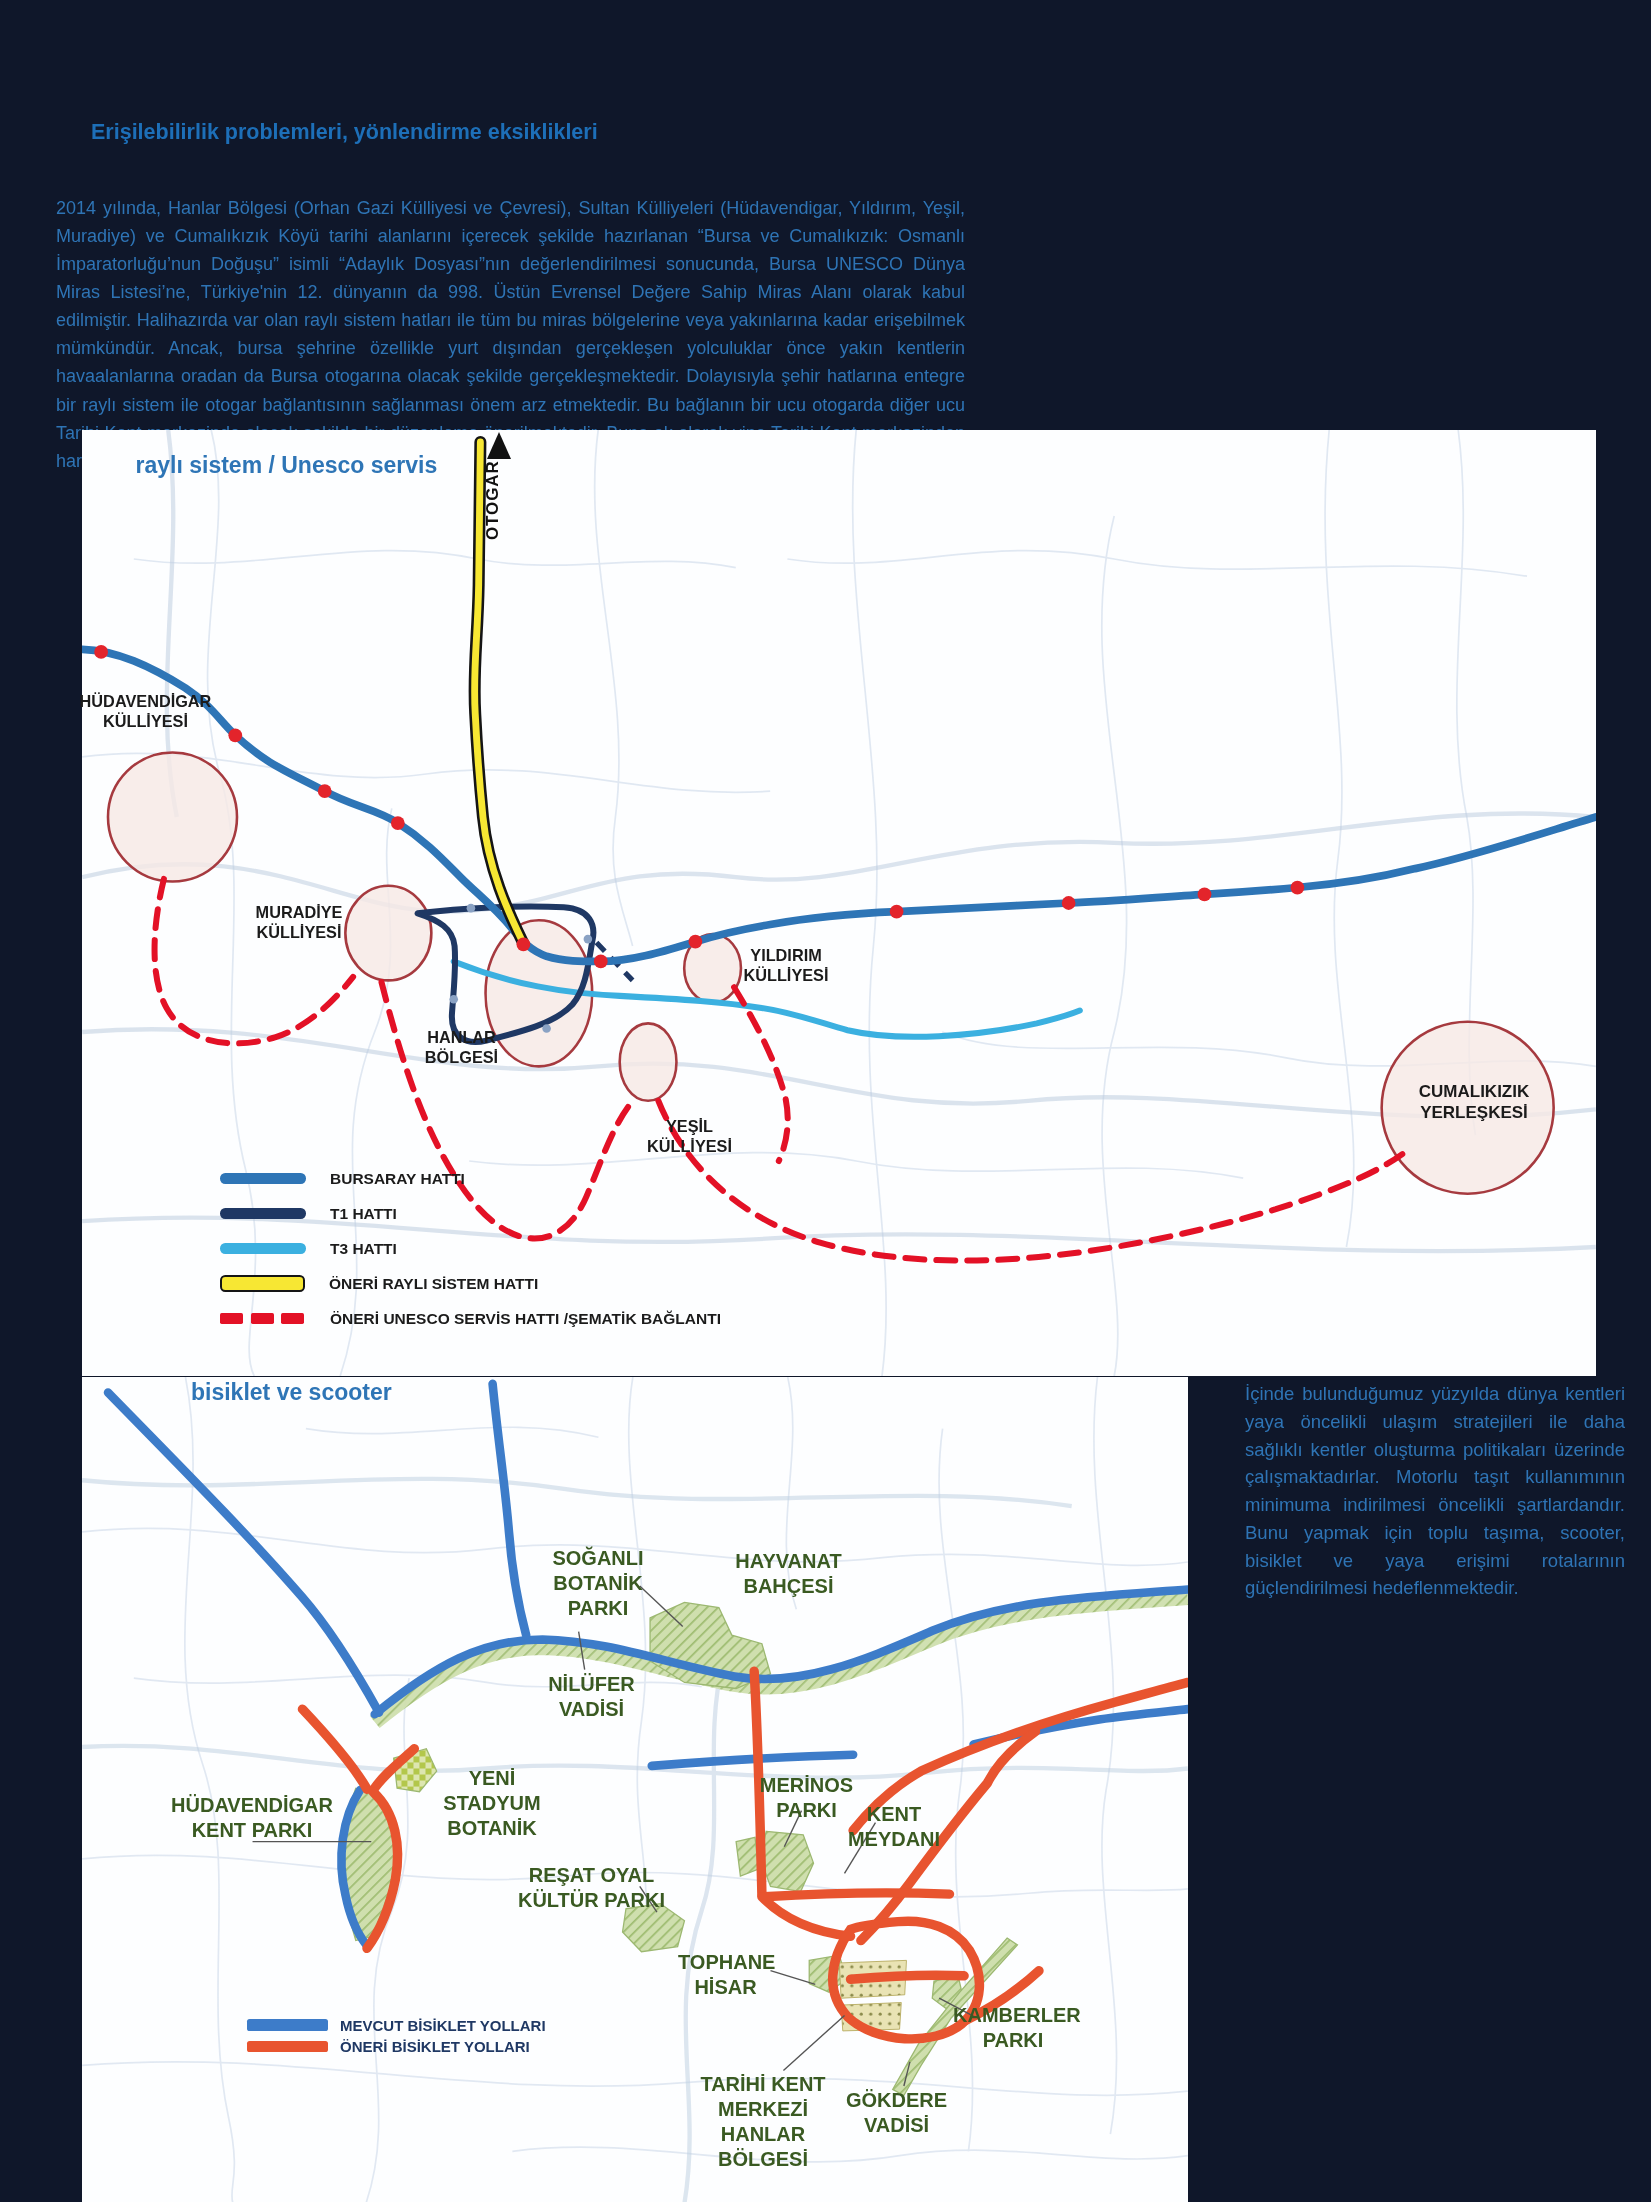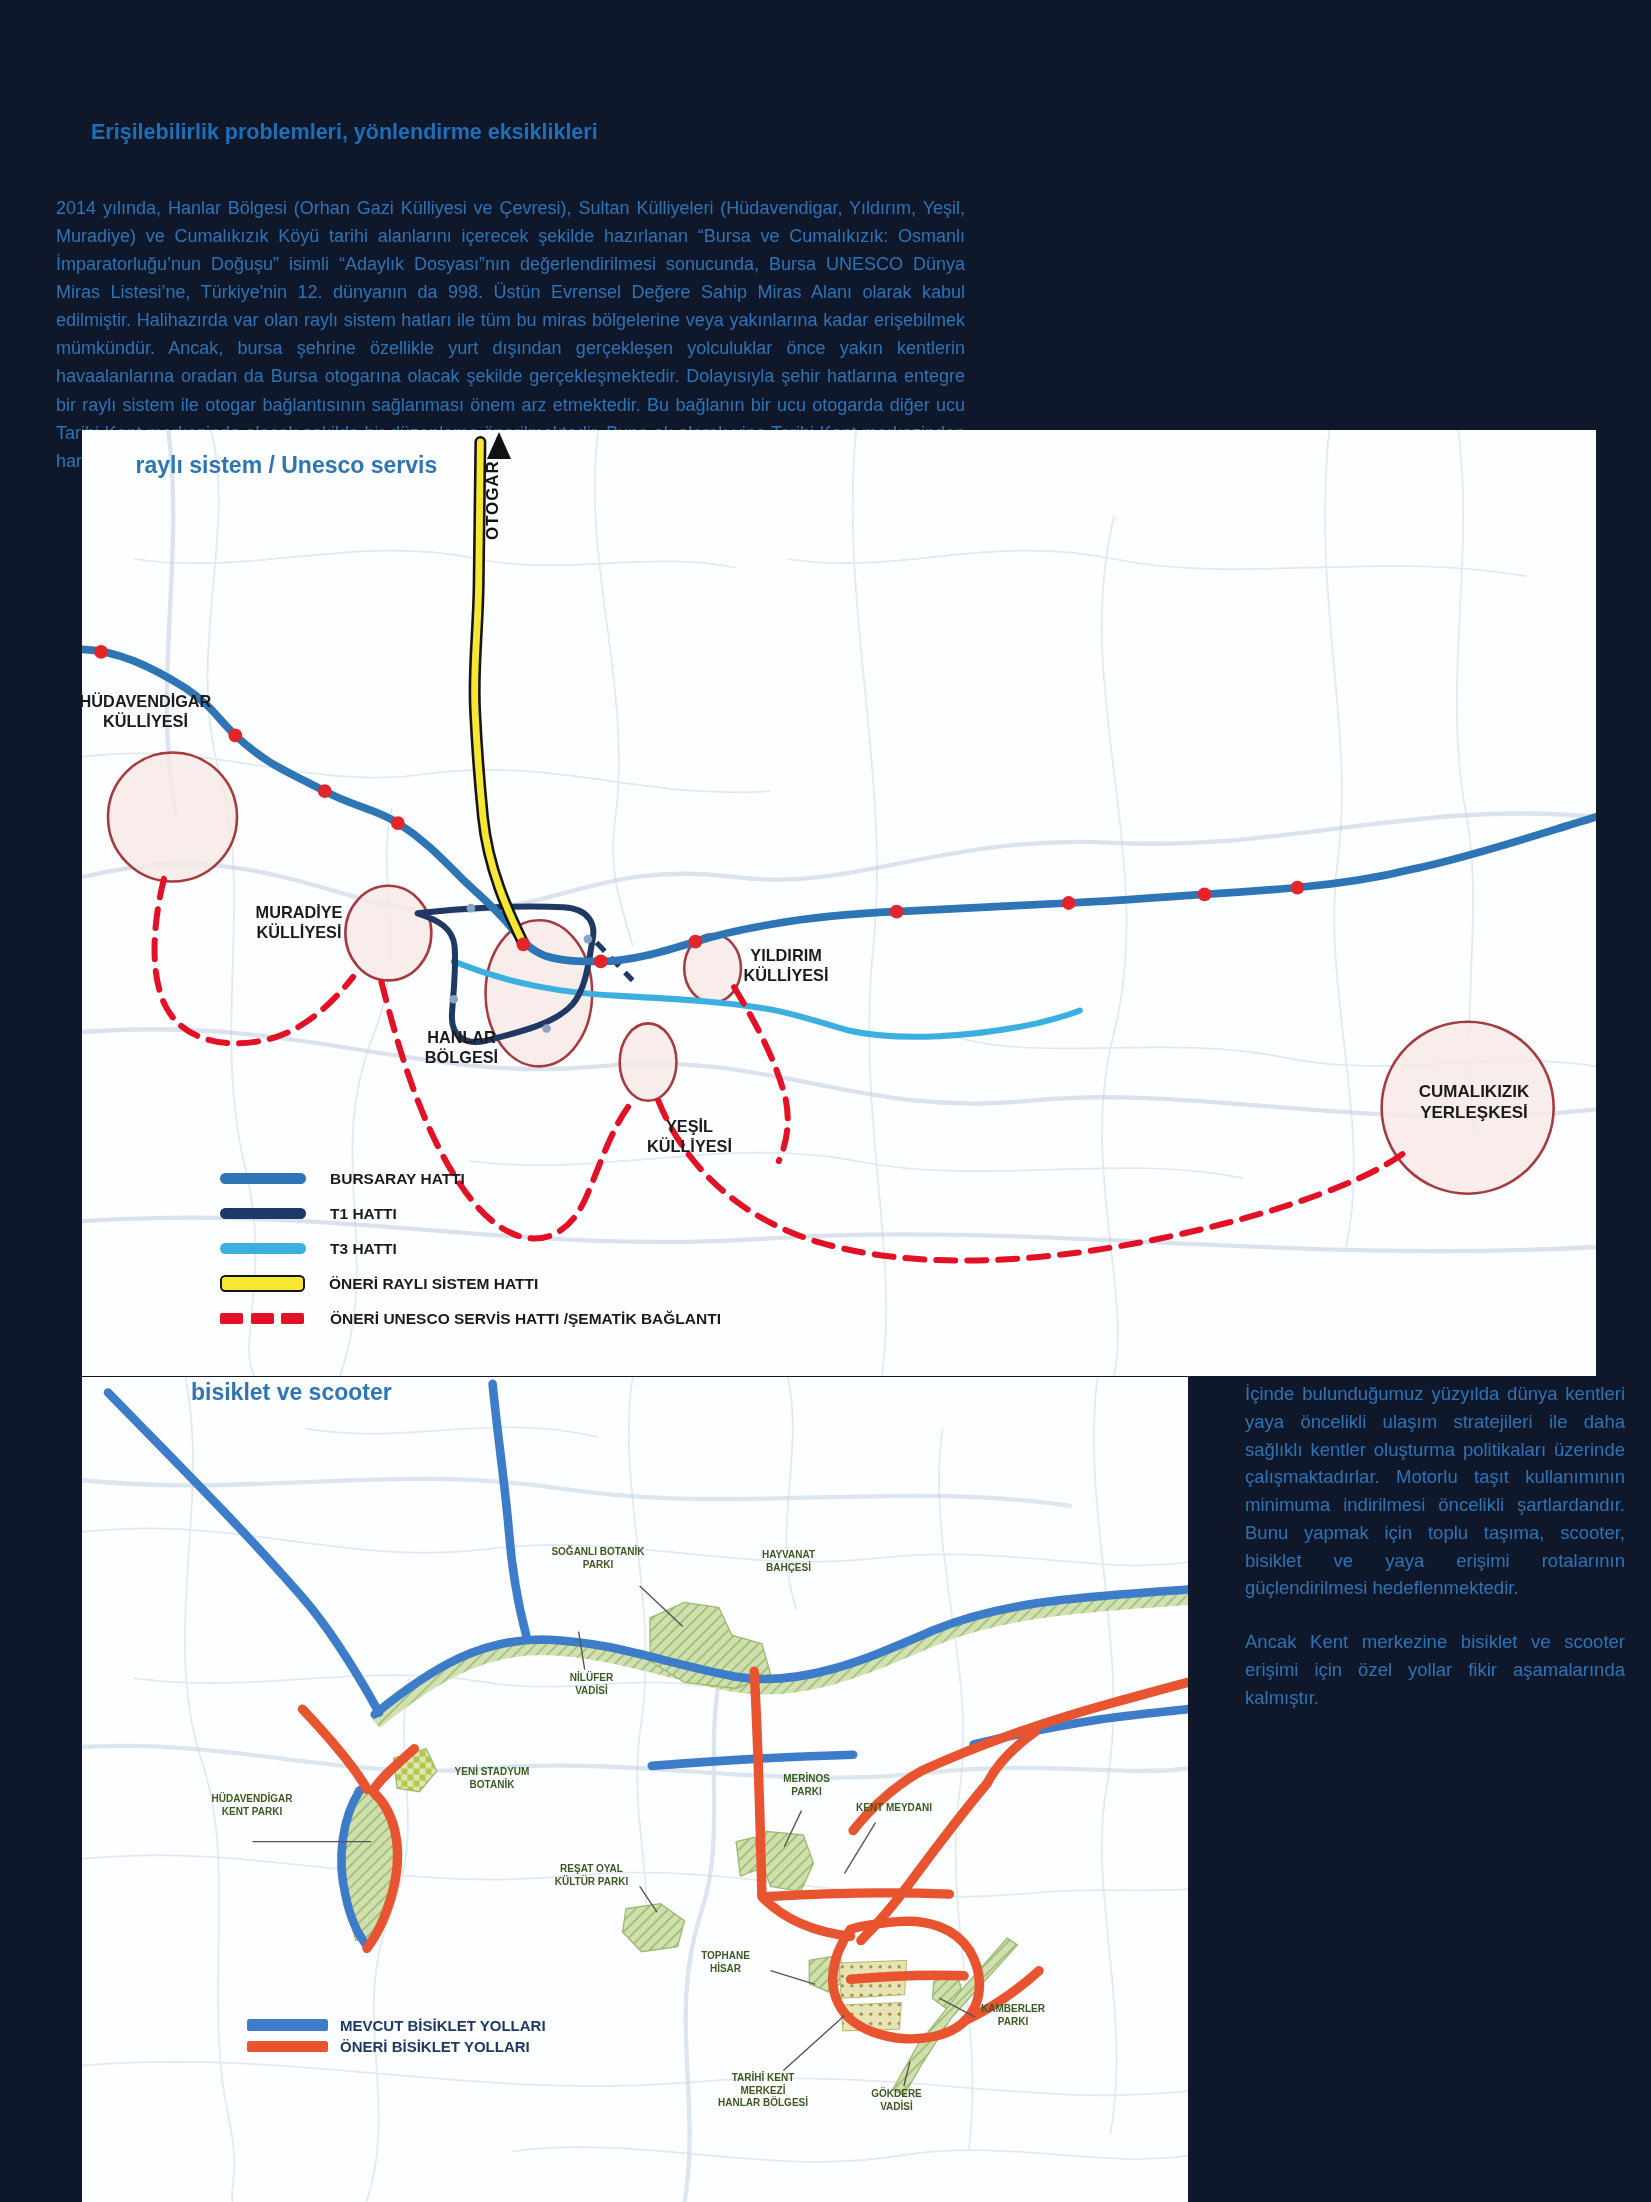--- a/index.html
+++ b/index.html
@@ -13,21 +13,21 @@
   .rightcol p{margin:0 0 26px 0;}
   .rightcol p.nogap{margin-bottom:0;}
   .map{position:absolute;background:#fdfeff;}
   .map svg{position:absolute;left:0;top:0;}
   .map1{left:82px;top:430px;width:1514px;height:946px;}
   .map2{left:82px;top:1377px;width:1106px;height:826px;}
   .map-title{position:absolute;font-size:23px;font-weight:bold;color:#2e75b6;white-space:nowrap;margin-left:32px;}
   .m-label{position:absolute;font-size:16.3px;line-height:1.22;font-weight:bold;color:#1b1b1b;
            text-align:center;white-space:pre-line;}
   .m-label.big{font-size:17px;}
-  .m2-label{position:absolute;font-size:10px;line-height:1.25;font-weight:bold;color:#3a5a22;
+  .m2-label{position:absolute;font-size:20px;line-height:1.25;font-weight:bold;color:#3a5a22;
             text-align:center;white-space:pre-line;}
   .otogar{position:absolute;left:361px;top:59px;width:103px;height:22.4px;transform:rotate(-90deg);
           font-size:17px;font-weight:bold;color:#111;text-align:center;letter-spacing:0.9px;}
   .arrow-up{position:absolute;left:405px;top:1.7px;width:0;height:0;
             border-left:12px solid transparent;border-right:12px solid transparent;
             border-bottom:27.5px solid #111;}
   .legend1{position:absolute;left:138px;top:740px;}
   .legend1 .row{display:flex;align-items:center;margin-bottom:18px;height:17px;}
   .legend1 .sw{width:86px;margin-right:24px;flex:none;border-radius:5.2px;}
   .sw-bursaray{height:11.2px;background:#2e75b6;}
@@ -295,17 +295,16 @@
       </div>
       <div class="row">
         <div class="sw sw-red"></div>
         <div class="lab">ÖNERİ BİSİKLET YOLLARI</div>
       </div>
     </div>
   </div>
 
   <div class="rightcol">
     <p>İçinde bulunduğumuz yüzyılda dünya kentleri yaya öncelikli ulaşım stratejileri ile daha sağlıklı kentler oluşturma politikaları üzerinde çalışmaktadırlar. Motorlu taşıt kullanımının minimuma indirilmesi öncelikli şartlardandır. Bunu yapmak için toplu taşıma, scooter, bisiklet ve yaya erişimi rotalarının güçlendirilmesi hedeflenmektedir.</p>
-    <p>Ancak Kent merkezine bisiklet ve scooter erişimi için özel yollar fikir aşamalarında kalmıştır.</p>
   </div>
 
 </div>
 
 
 </body></html>

